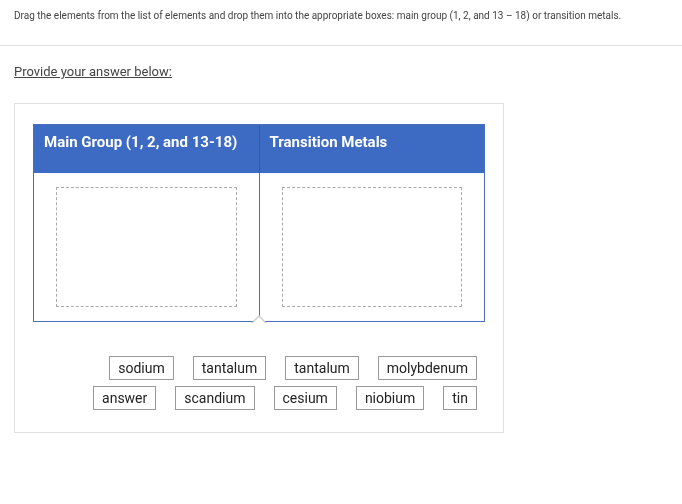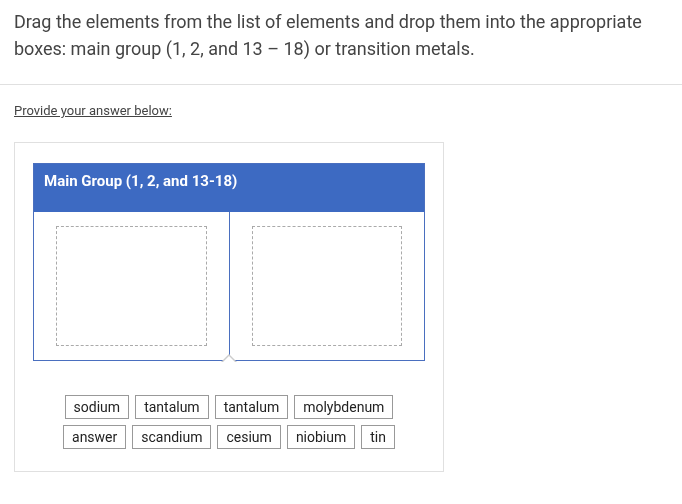--- a/index.html
+++ b/index.html
@@ -10,40 +10,40 @@
     body {
       font-family: -apple-system, BlinkMacSystemFont, "Segoe UI", Roboto, Helvetica, Arial, sans-serif;
       background: #ffffff;
       width: 682px;
       height: 504px;
       overflow: hidden;
       color: #333;
     }
     .instructions {
       padding: 8px 14px 4px 14px;
-      font-size: 18px;
+      font-size: 10px;
       line-height: 1.5;
       color: #444;
     }
     .divider {
       border: none;
       border-top: 1px solid #e0e0e0;
       margin-top: 18px;
     }
     .prompt {
       padding: 18px 14px 10px 14px;
       font-size: 13px;
       color: #444;
       text-decoration: underline;
     }
     .answer-panel {
       margin: 14px 14px 0 14px;
       border: 1px solid #e0e0e0;
       padding: 20px 18px 10px 18px;
-      width: 430px;
+      width: 490px;
       position: relative;
     }
     .drop-table {
       border: 1px solid #4a6fbf;
       border-collapse: collapse;
       width: 100%;
       position: relative;
     }
     .drop-headers {
       display: flex;
@@ -103,22 +103,22 @@
       border-bottom: 7px solid #fff;
       z-index: 2;
     }
     .table-wrapper {
       position: relative;
     }
     .tiles-area {
       margin-top: 22px;
       display: flex;
       flex-wrap: wrap;
-      justify-content: center;
-      gap: 6px;
+      justify-content: flex-end;
+      gap: 19px;
       row-gap: 6px;
       padding: 12px 8px;
     }
     .tile {
       border: 1px solid #999;
       padding: 3px 8px;
       font-size: 14px;
       color: #222;
       background: #fff;
       cursor: move;
@@ -132,20 +132,21 @@
 
 <hr class="divider">
 
 <div class="prompt">Provide your answer below:</div>
 
 <div class="answer-panel">
   <div class="table-wrapper">
     <div class="drop-table">
       <div class="drop-headers">
         <div class="drop-header">Main Group (1, 2, and 13-18)</div>
+        <div class="drop-header">Transition Metals</div>
       </div>
       <div class="drop-cells">
         <div class="drop-cell">
           <div class="drop-zone"></div>
         </div>
         <div class="drop-cell">
           <div class="drop-zone"></div>
         </div>
       </div>
     </div>

